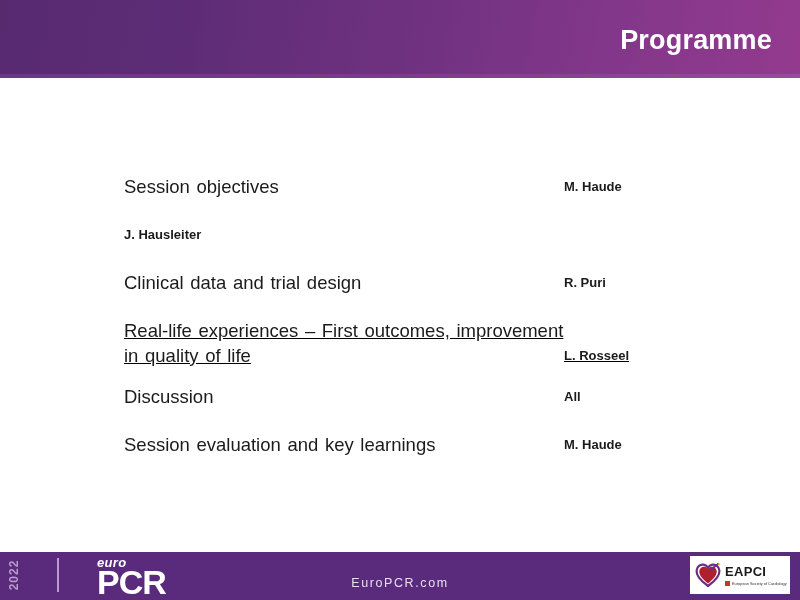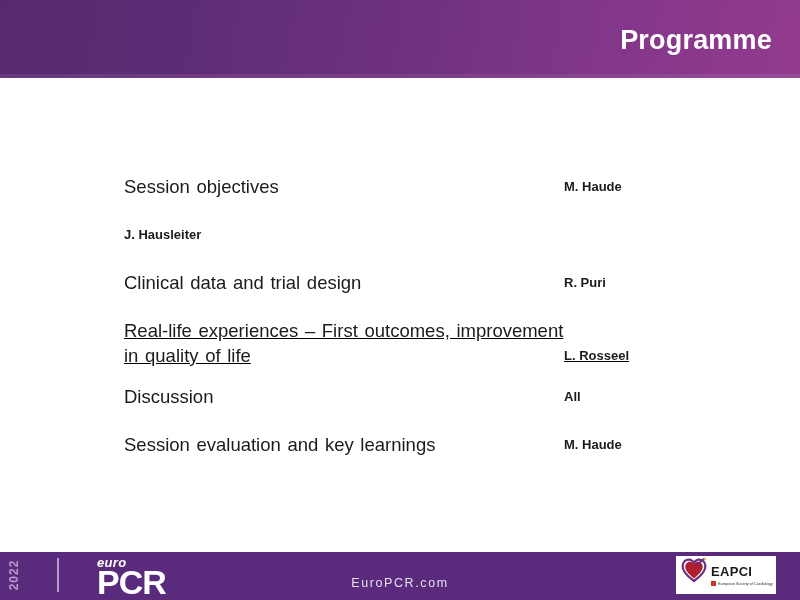--- a/index.html
+++ b/index.html
@@ -153,26 +153,27 @@
     font-size: 34px;
     font-weight: bold;
     color: #ffffff;
     letter-spacing: -1px;
     line-height: 24px;
   }
 
   
   .eapci {
     position: absolute;
-    left: 676px;
+    left: 690px;
     top: 556px;
     width: 100px;
     height: 38px;
     background: #ffffff;
     display: flex;
+    align-items: center;
     padding: 0 4px;
     box-sizing: border-box;
   }
   .eapci-mark {
     width: 28px;
     height: 28px;
     flex: 0 0 28px;
     position: relative;
   }
   .eapci-text {

